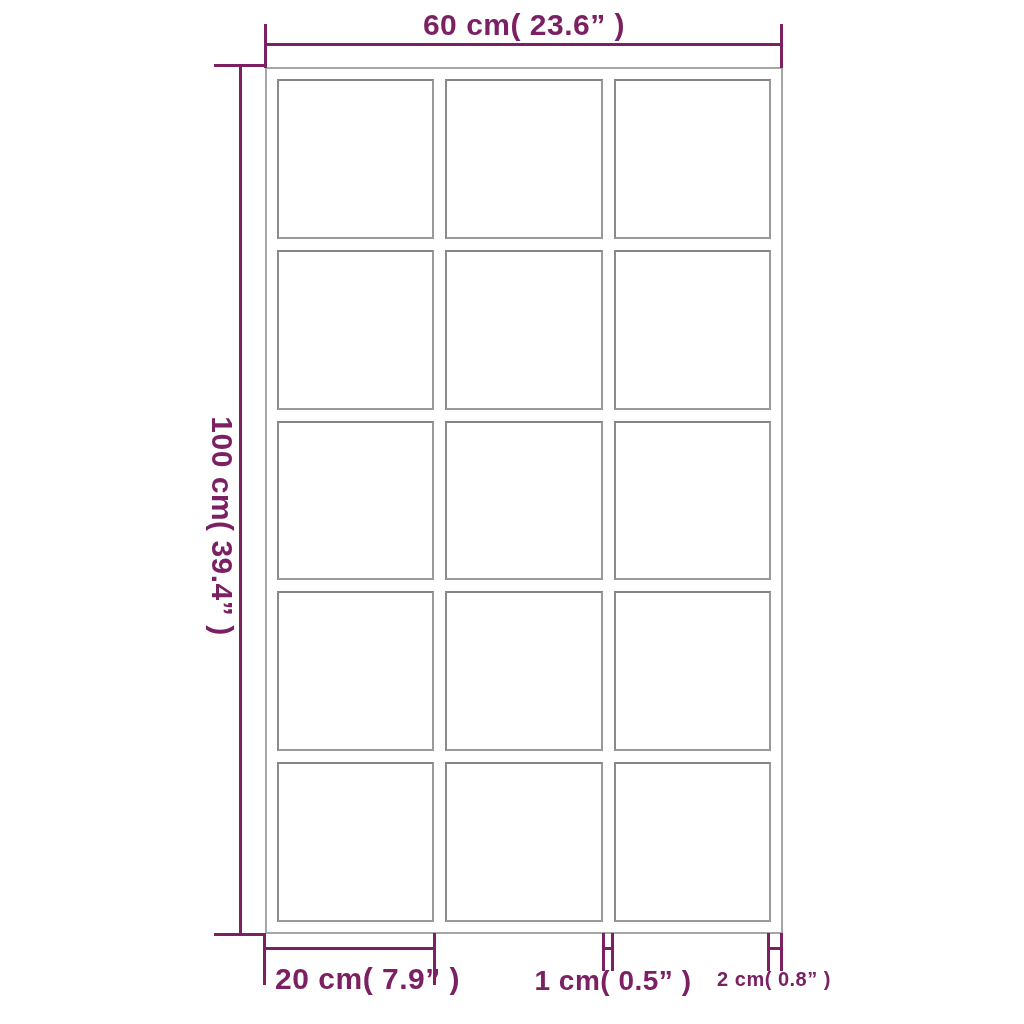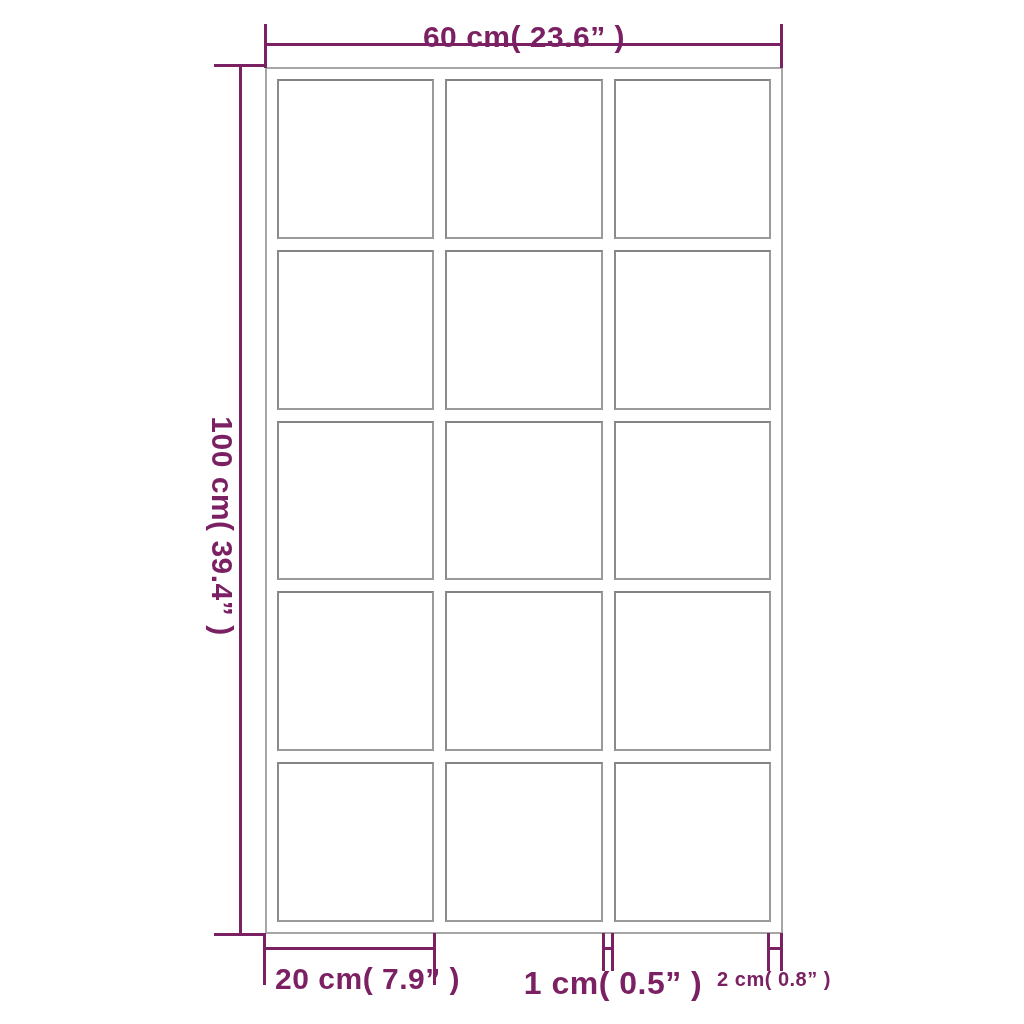--- a/index.html
+++ b/index.html
@@ -43,21 +43,21 @@
   .dline{position:absolute;background:var(--accent);}
   .dlabel{
     position:absolute;
     color:var(--accent);
     font-weight:bold;
     white-space:nowrap;
     text-align:center;
     letter-spacing:0.5px;
   }
   .f30{font-size:30px;}
-  .f28{font-size:32px;}
+  .f28{font-size:28px;}
   .f24{font-size:20px;}
   .rot90{transform:rotate(90deg);}
 </style>
 </head>
 <body>
 
 <div class="canvas">
 
   <div class="mirror">
     <div class="pane-grid" style="grid-template-columns: repeat(3, 1fr); grid-template-rows: repeat(5, 1fr);">
@@ -75,21 +75,21 @@
         <div class="pane"></div>
         <div class="pane"></div>
         <div class="pane"></div>
         <div class="pane"></div>
       </div>
   </div>
 
   <div class="dline" style="left:265px;top:43px;width:518px;height:3px;"></div>
   <div class="dline" style="left:264px;top:24px;width:3px;height:44px;"></div>
   <div class="dline" style="left:780px;top:24px;width:3px;height:44px;"></div>
-  <div class="dlabel f30" style="left:339px;top:20px;width:370px;">60 cm( 23.6” )</div>
+  <div class="dlabel f30" style="left:339px;top:8px;width:370px;">60 cm( 23.6” )</div>
 
   <div class="dline" style="left:239px;top:65px;width:3px;height:871px;"></div>
   <div class="dline" style="left:214px;top:64px;width:50px;height:3px;"></div>
   <div class="dline" style="left:214px;top:933px;width:50px;height:3px;"></div>
   <div class="dlabel f30 rot90" style="left:91px;top:508px;width:262px;height:36px;line-height:36px;">100 cm( 39.4” )</div>
 
   <div class="dline" style="left:264px;top:947px;width:172px;height:3px;"></div>
   <div class="dline" style="left:263px;top:933px;width:3px;height:52px;"></div>
   <div class="dline" style="left:433px;top:933px;width:3px;height:52px;"></div>
   <div class="dlabel f30" style="left:240px;top:962px;width:220px;text-align:right;">20 cm( 7.9” )</div>

